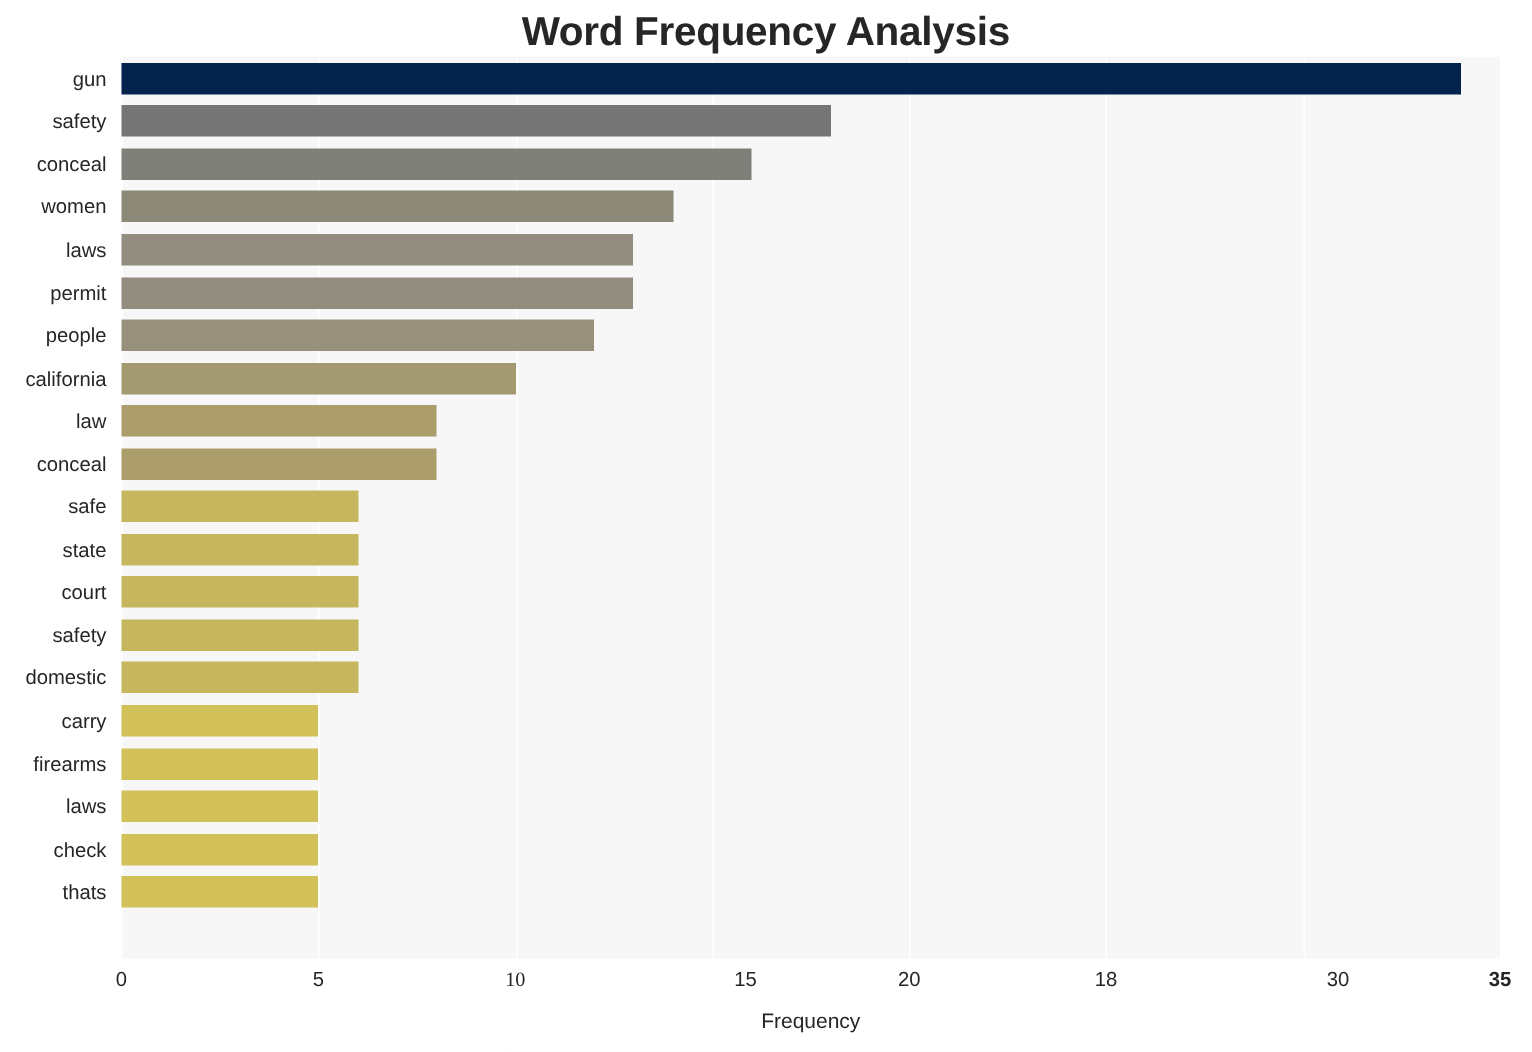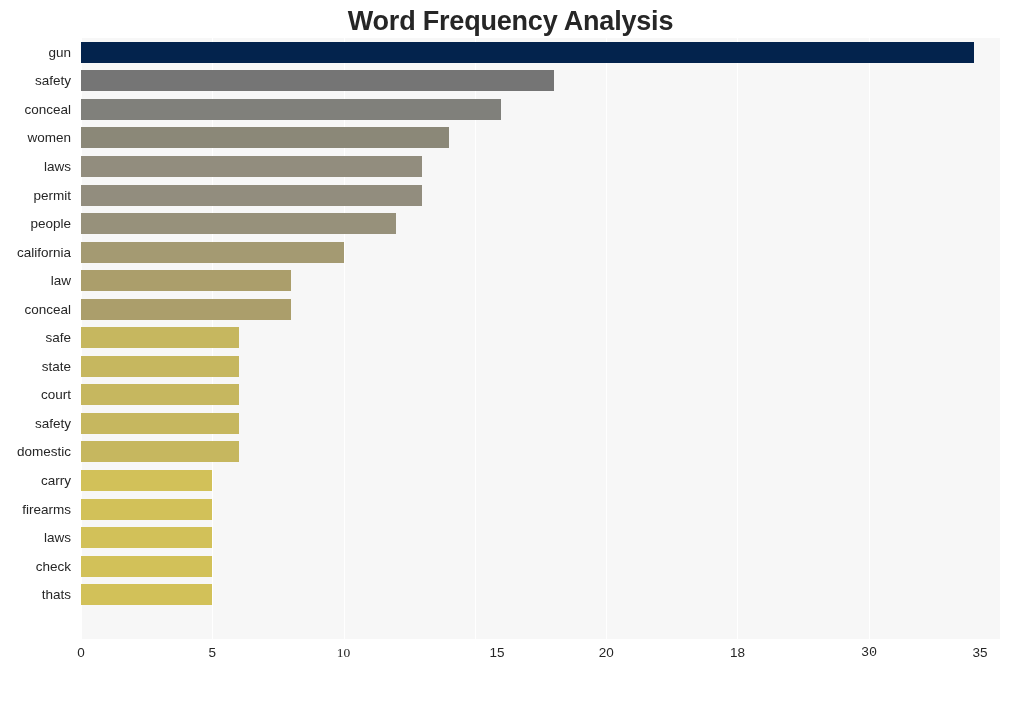--- a/index.html
+++ b/index.html
@@ -189,18 +189,19 @@
       </div>
   </div>
 
   <div id="x-ticks">
       <span class="x-tick" style="left: 0px;">0</span>
       <span class="x-tick" style="left: 131.286px;">5</span>
       <span class="x-tick" style="left: 262.571px; font-family: Liberation Serif, serif;">10</span>
       <span class="x-tick" style="left: 416px;">15</span>
       <span class="x-tick" style="left: 525.143px;">20</span>
       <span class="x-tick" style="left: 656.429px;">18</span>
-      <span class="x-tick" style="left: 788px; font-family: Liberation Mono, monospace;">30</span>
-      <span class="x-tick" style="left: 899px;">35</span>
+      <span class="x-tick" style="left: 811px;">30</span>
+      <span class="x-tick" style="left: 919px; font-weight: bold;">35</span>
     </div>
 
+  <div id="x-axis-label">Frequency</div>
 
 </div>
 
 </body></html>

